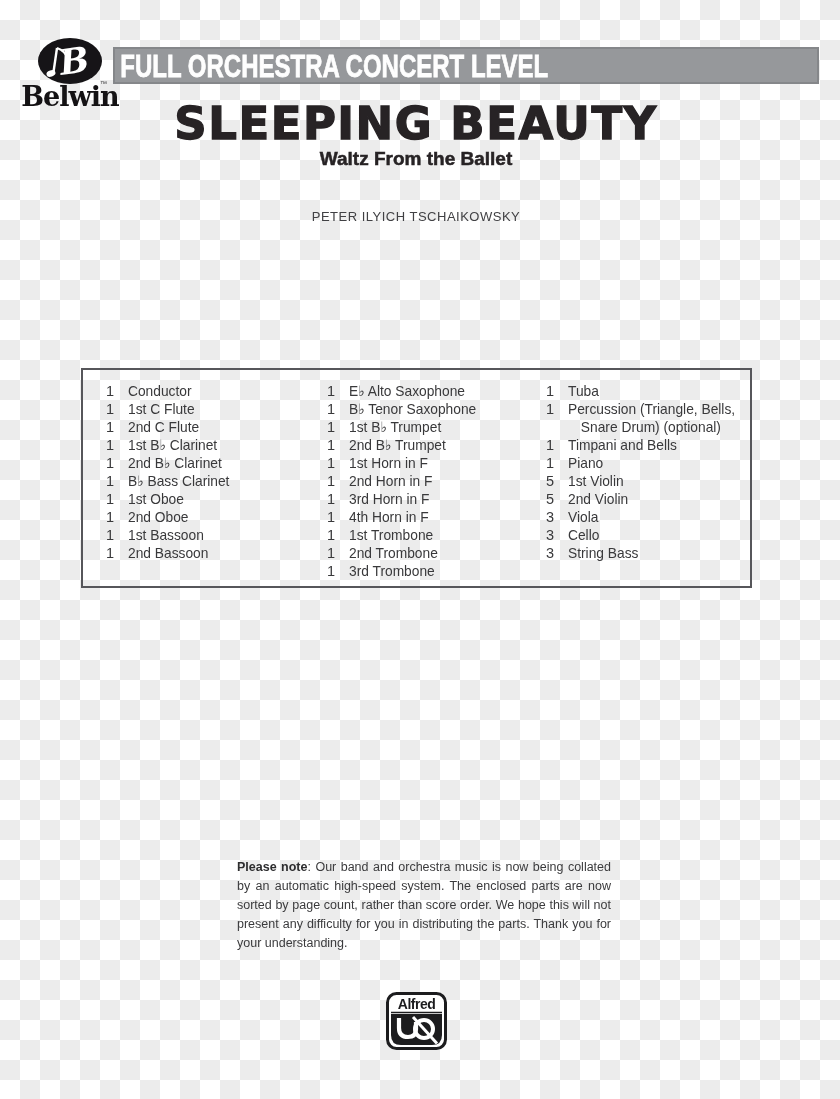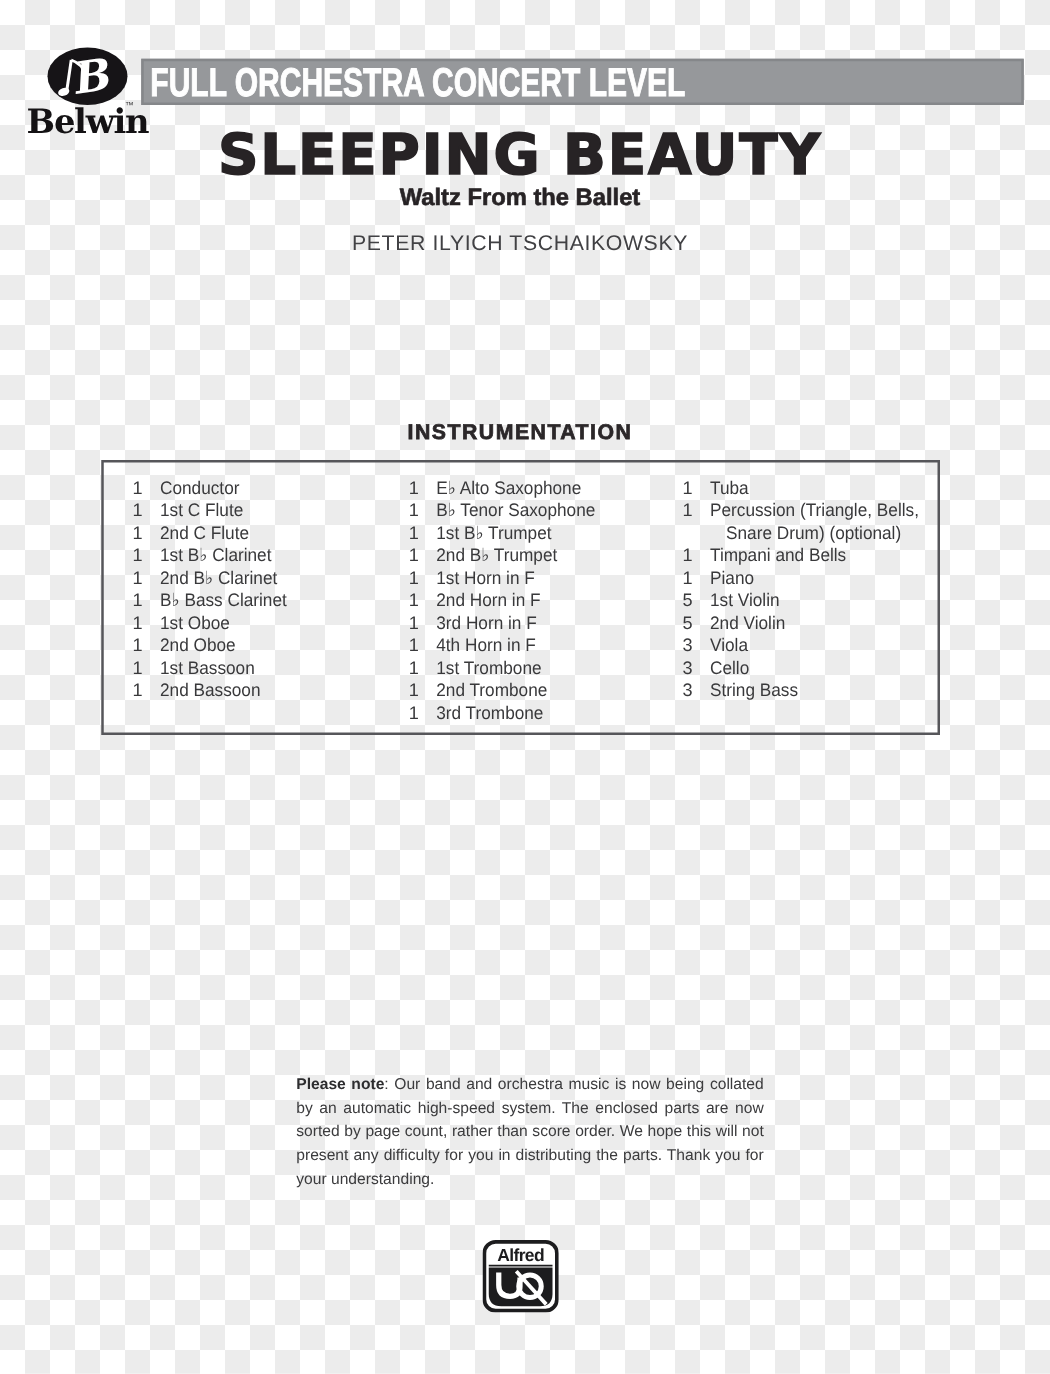--- a/index.html
+++ b/index.html
@@ -35,21 +35,21 @@
   .centerwrap{left:0;right:8px;text-align:center;}
   .title{
     top:101px;font-family:"DejaVu Sans", sans-serif;
     font-size:45px;font-weight:bold;letter-spacing:1.5px;
     color:#272325;-webkit-text-stroke:1.3px #272325;line-height:1;
   }
   .subtitle{
     top:149px;font-size:19px;font-weight:bold;color:#272325;
     -webkit-text-stroke:0.5px #272325;line-height:1;
   }
-  .composer{top:186px;font-size:17px;color:#414144;letter-spacing:0.5px;line-height:1;}
+  .composer{top:210px;font-size:13px;color:#414144;letter-spacing:0.5px;line-height:1;}
   .arranger{top:217px;font-size:17.5px;color:#414144;letter-spacing:0.3px;line-height:1;}
   .instr-heading{
     top:337px;font-size:17px;font-weight:bold;letter-spacing:1.2px;
     color:#2b2729;-webkit-text-stroke:0.6px #2b2729;line-height:1;
   }
   
   .instr-box{
     left:81px;top:368px;width:671px;height:220px;
     border:2px solid #56565a;box-sizing:border-box;
   }
@@ -88,21 +88,20 @@
   </svg>
 
   <div class="abs banner">
     <span class="banner-text">FULL ORCHESTRA CONCERT LEVEL</span>
   </div>
 
   <div class="abs centerwrap title">SLEEPING BEAUTY</div>
   <div class="abs centerwrap subtitle">Waltz From the Ballet</div>
   <div class="abs centerwrap composer">PETER ILYICH TSCHAIKOWSKY</div>
 
-  <div class="abs centerwrap instr-heading">INSTRUMENTATION</div>
   <div class="abs instr-box"></div>
   <div class="abs icol icol-1">
       <div class="irow">
         <span class="qty">1</span>
         <span class="iname">Conductor</span>
       </div>
       <div class="irow">
         <span class="qty">1</span>
         <span class="iname">1st C Flute</span>
       </div>

